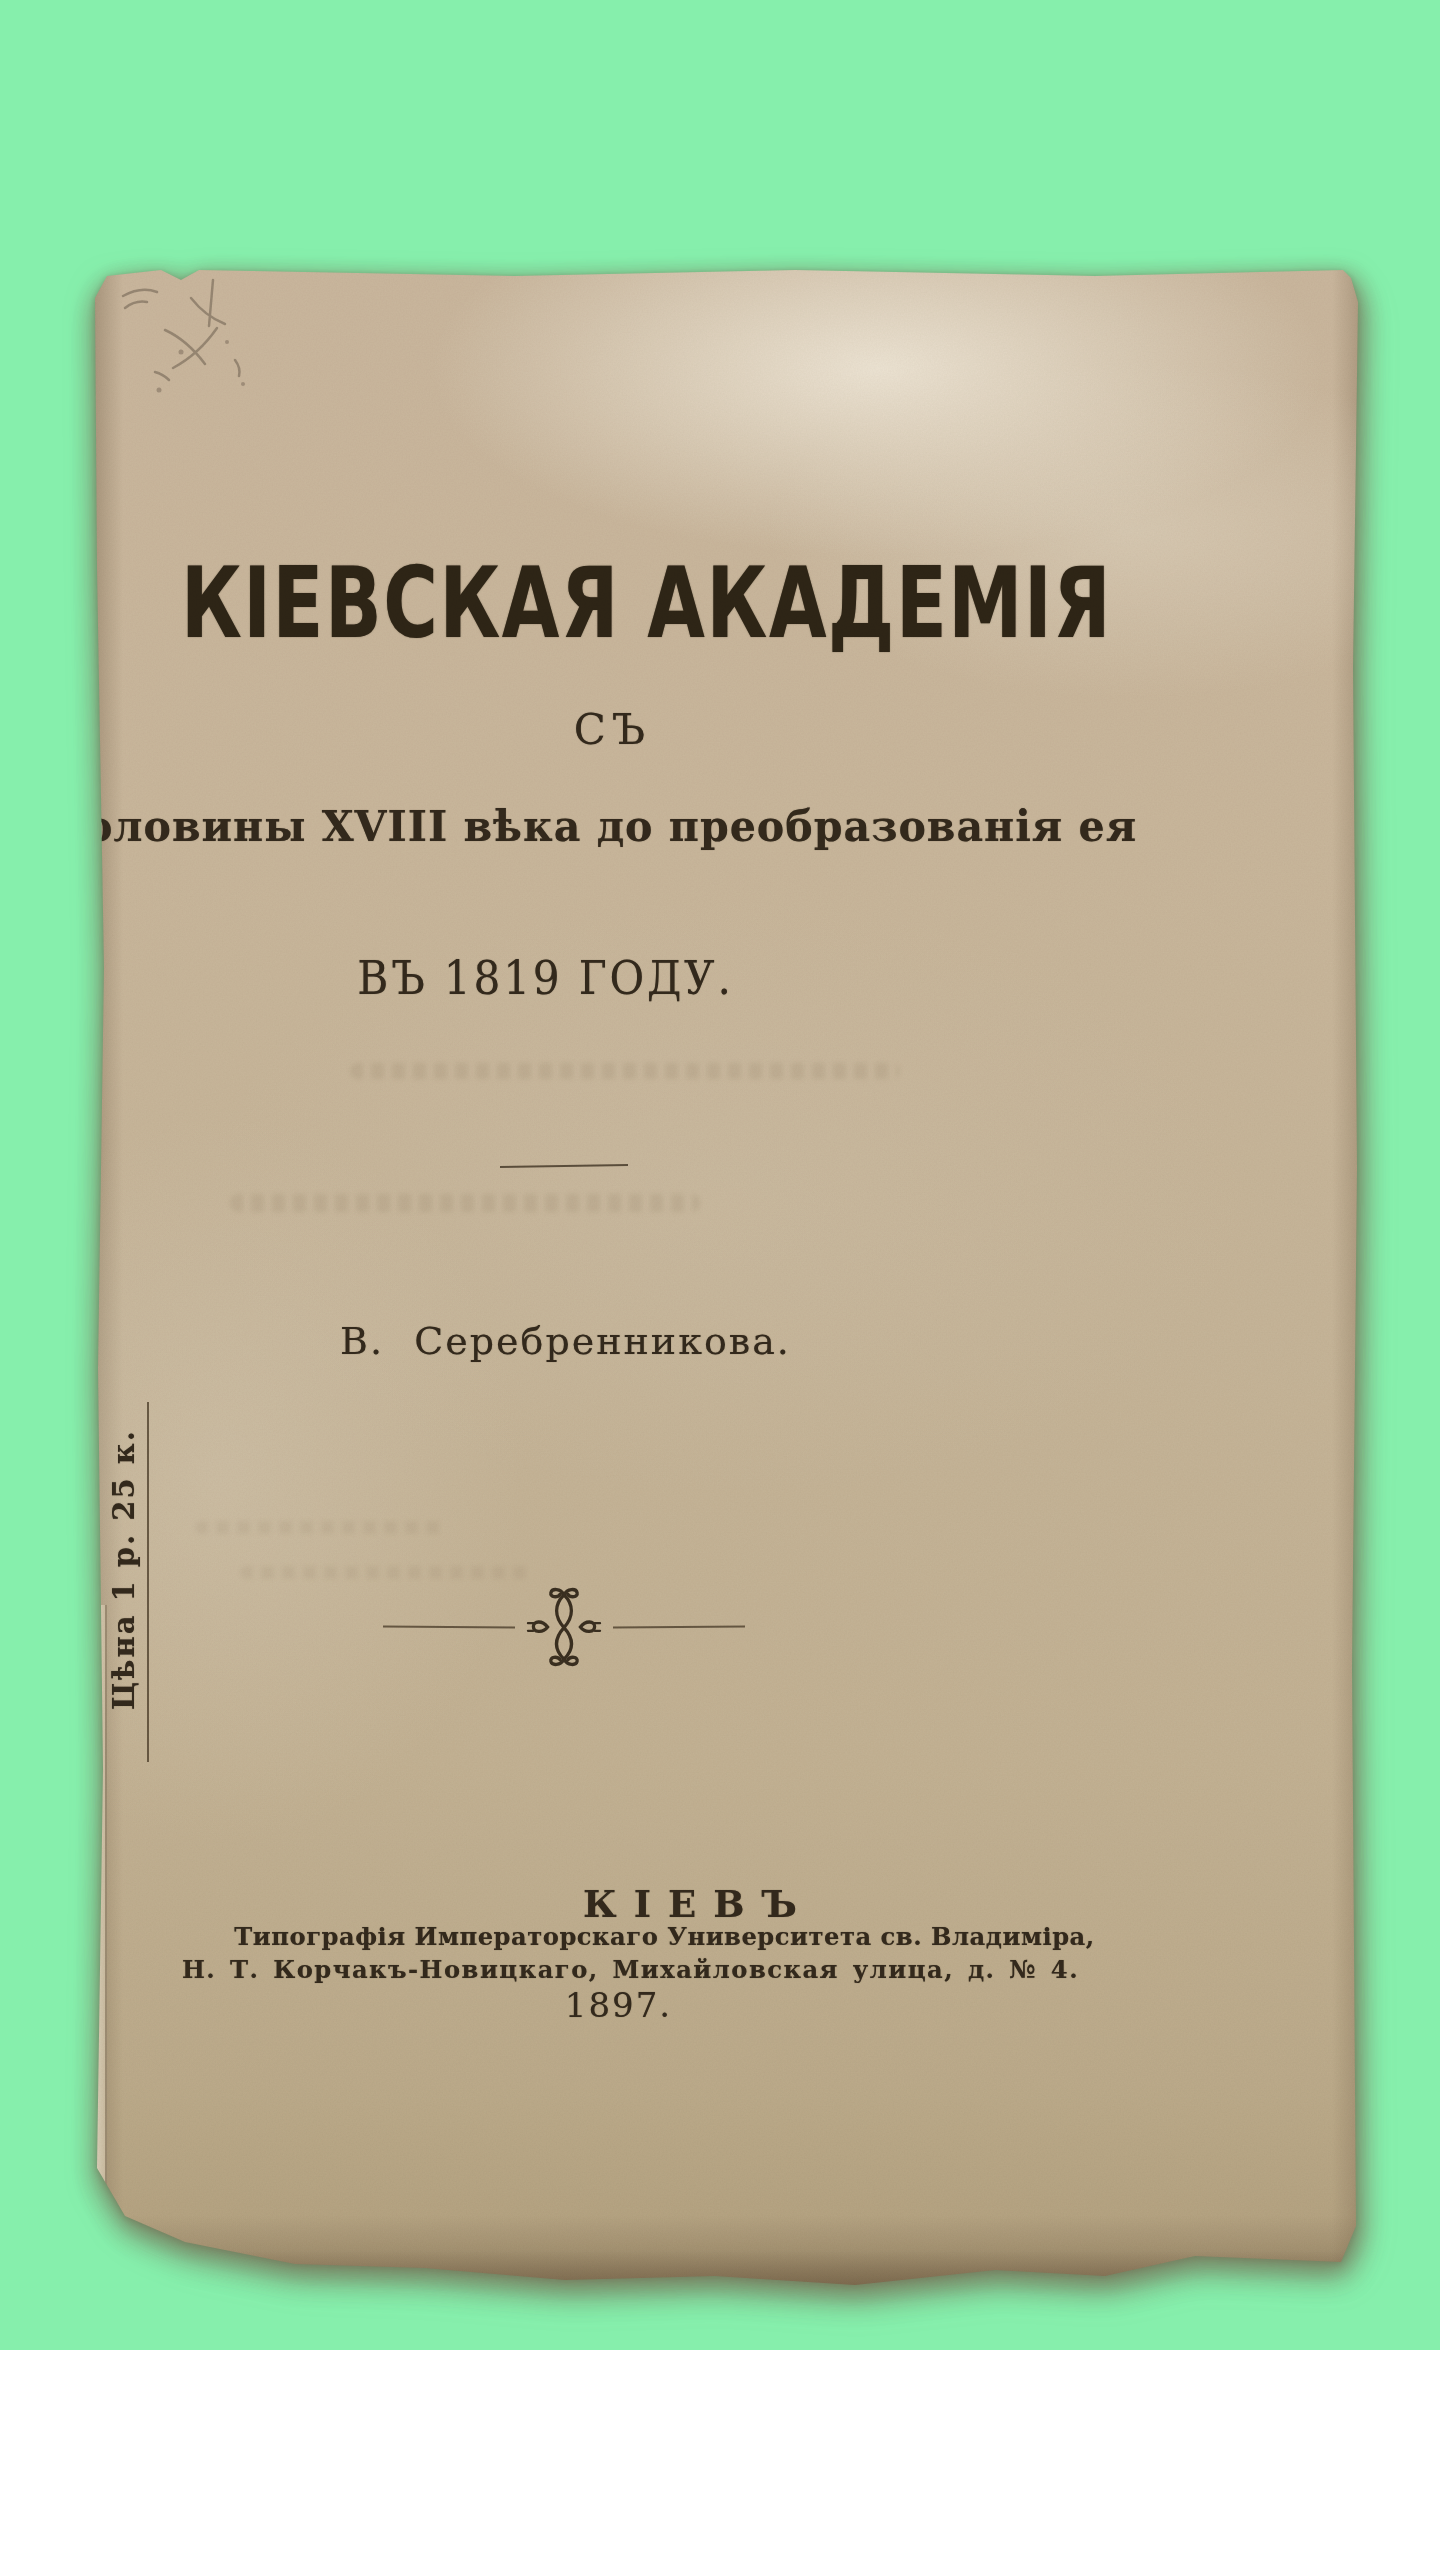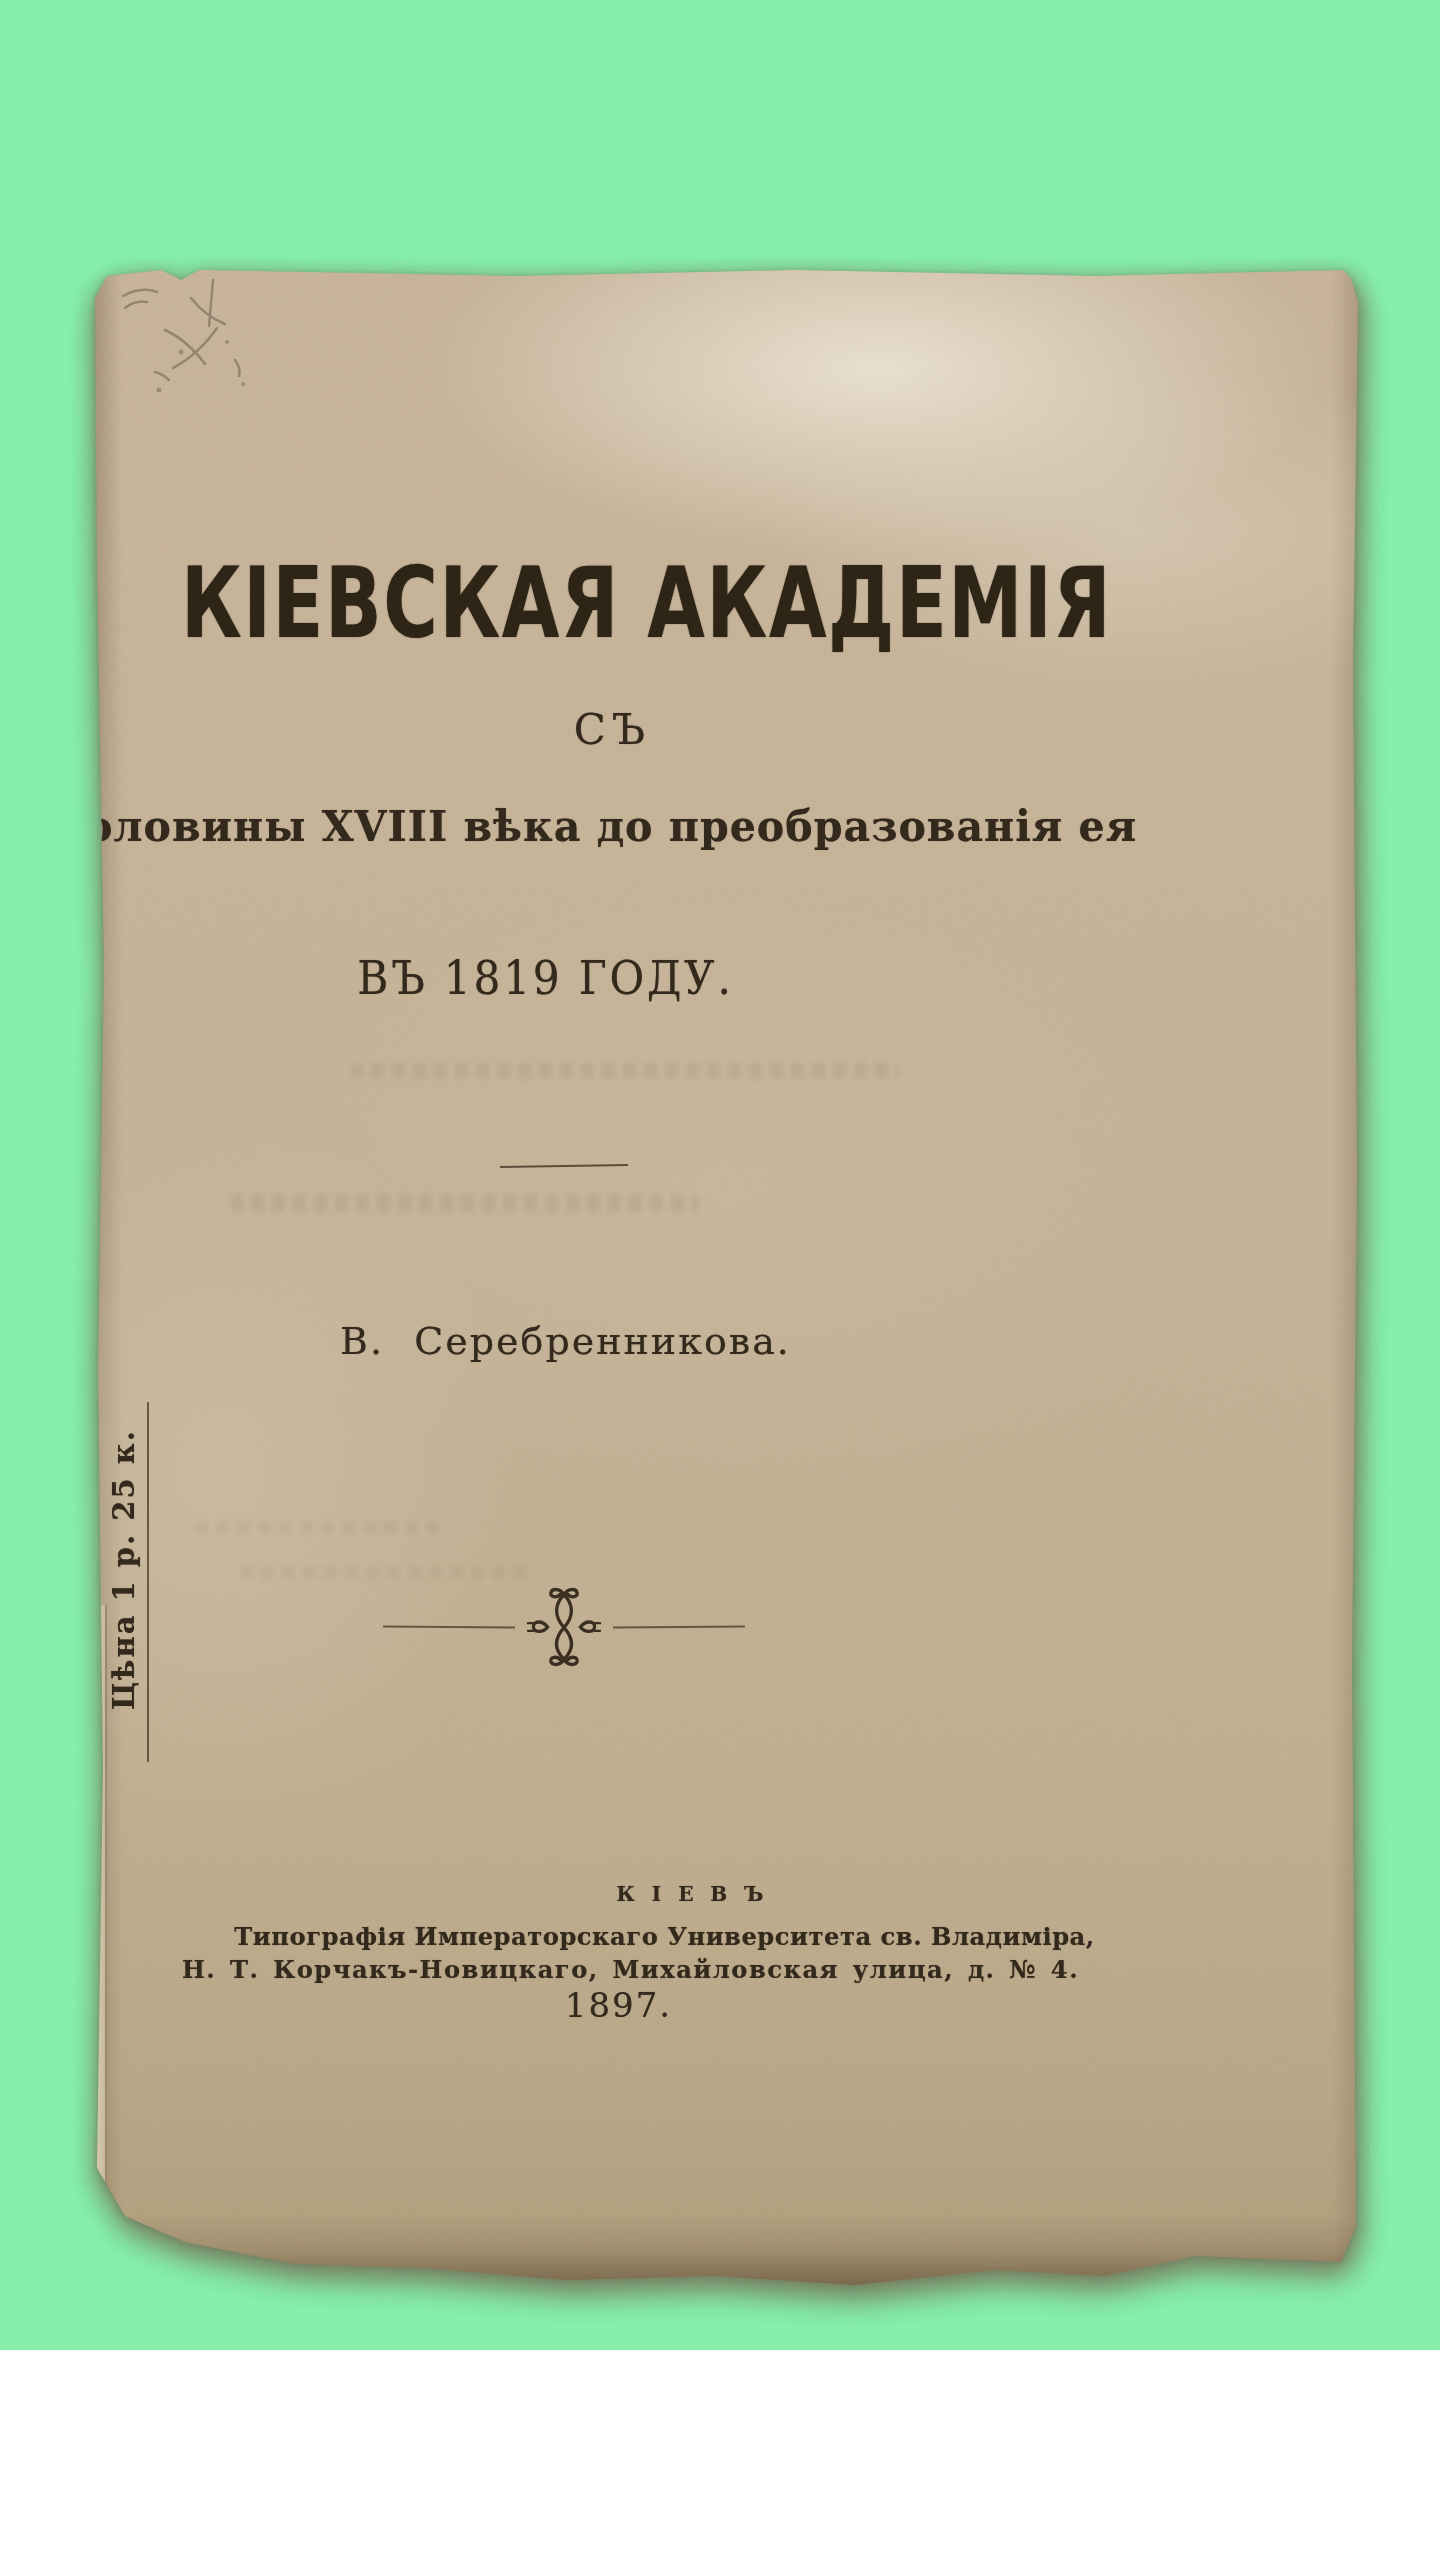--- a/index.html
+++ b/index.html
@@ -69,21 +69,21 @@
   }
 
   .orn-row{
     position:absolute;left:0;right:0;top:1318px;display:flex;align-items:center;justify-content:center;
     transform:translateX(-163px);
   }
   .orn-line{width:132px;height:1.5px;background:rgba(70,56,38,.75);}
   .orn-line.l{transform:rotate(.4deg);margin-right:6px;}
   .orn-line.r{transform:rotate(-.4deg);margin-left:6px;}
 
-  .t-city{top:1614px;font-weight:bold;font-size:20px;letter-spacing:17px;transform:translateX(-28px);}
+  .t-city{top:1614px;font-weight:bold;font-size:37px;letter-spacing:17px;transform:translateX(-28px);}
   .t-pub1{top:1654px;font-weight:bold;font-size:25px;letter-spacing:.5px;transform:translateX(-62px) scaleX(.97);}
   .t-pub2{top:1687px;font-weight:bold;font-size:25px;letter-spacing:1.5px;word-spacing:4px;transform:translateX(-96px) scaleX(.97);}
   .t-pyear{top:1717px;font-size:34px;letter-spacing:2px;transform:translateX(-108px);}
 
   .ghost{
     position:absolute;height:16px;border-radius:8px;filter:blur(2.5px);opacity:.55;
     background:repeating-linear-gradient(90deg, rgba(118,98,72,.22) 0 13px, rgba(118,98,72,0) 13px 21px);
   }
   .g1{left:255px;top:795px;width:550px;}
   .g2{left:135px;top:926px;width:470px;height:18px;}

